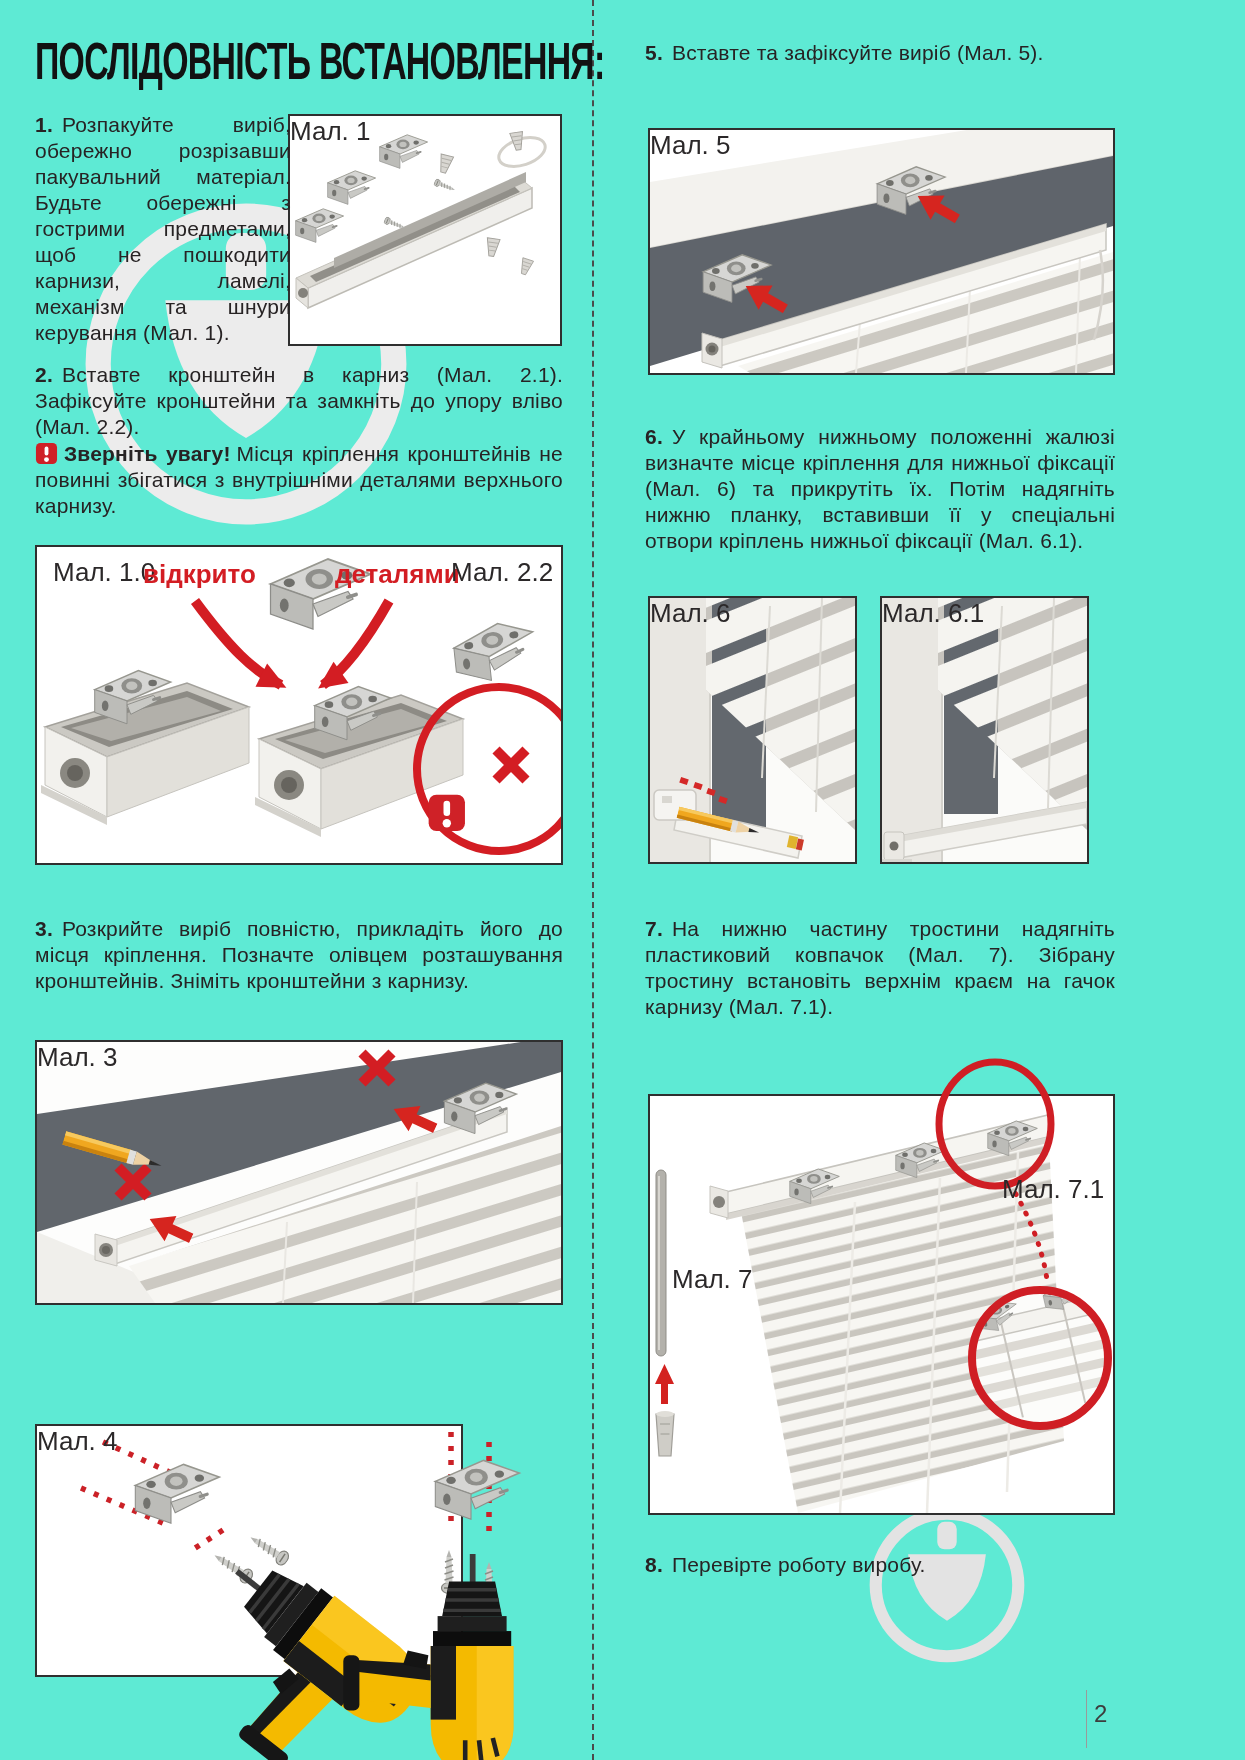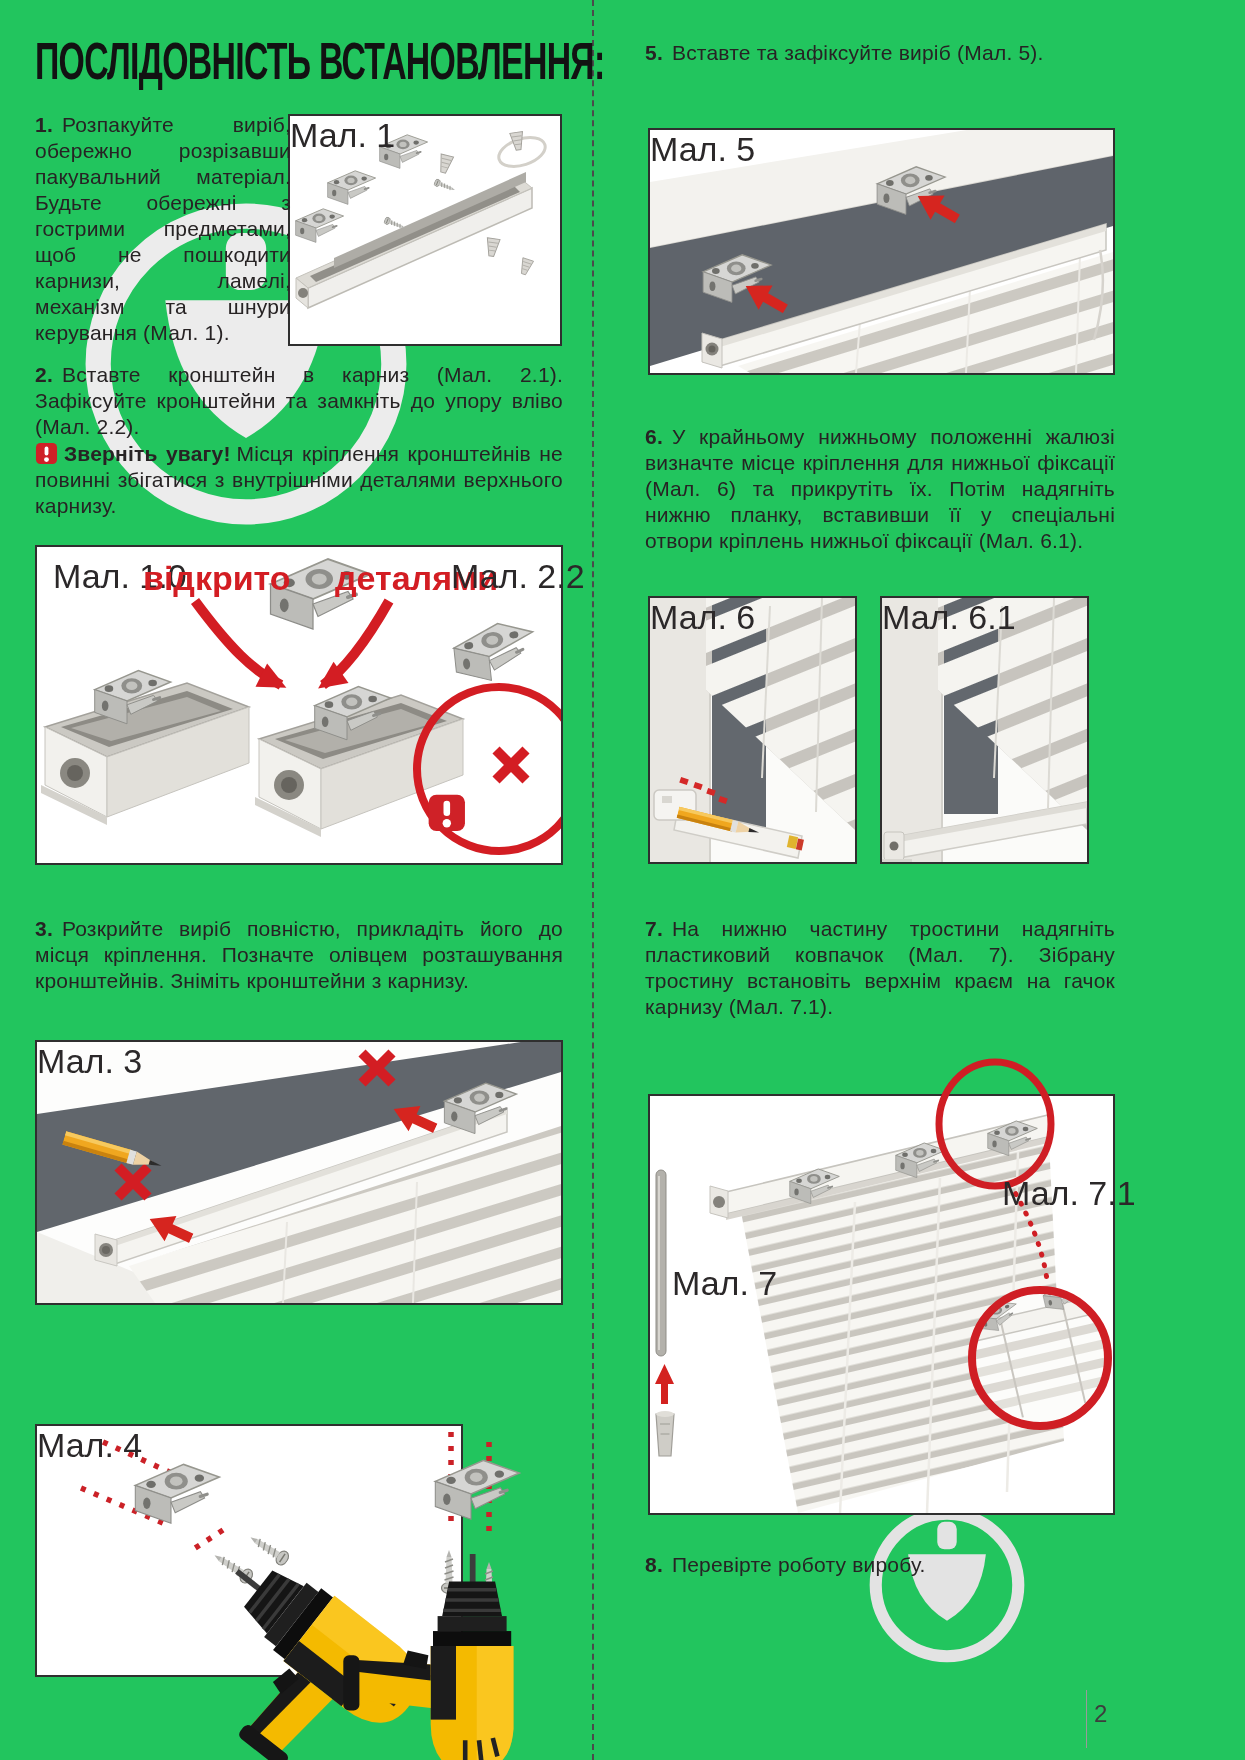--- a/index.html
+++ b/index.html
@@ -1,28 +1,28 @@
 <!DOCTYPE html>
 <html><head>
 <meta charset="utf-8">
 <style>
   *{margin:0;padding:0;box-sizing:border-box}
   html,body{background:#ffffff}
   body{width:1245px;height:1760px;position:relative;font-family:"Liberation Sans",sans-serif;color:#272324;overflow:hidden}
-  .page{position:absolute;left:0;top:0;width:1245px;height:1760px;background:#22c55e}
+  .page{position:absolute;left:0;top:0;width:1245px;height:1760px;background:#5eead4}
   .divider{position:absolute;left:592px;top:0;height:1760px;width:0;border-left:2.5px dashed #4b4b4b;z-index:2}
   .title{position:absolute;left:35px;top:30px;font-size:47px;font-weight:bold;letter-spacing:-1px;white-space:nowrap;color:#121212;transform:scale(0.72,1.12);transform-origin:0 0;z-index:2}
   p.step{position:absolute;z-index:2;font-size:21px;line-height:26px;text-align:justify;color:#272324;letter-spacing:0.2px}
   p.step b{margin-right:9px}
   p.step .wlabel{margin-right:6px}
   .wicon{vertical-align:-4px;margin-right:6px}
   .fig{position:absolute;background:#fff;border:2px solid #2f2f2f;z-index:1}
   .fig svg.art{display:block;position:absolute;left:0;top:0}
   .fig svg.art.ovf{overflow:visible}
-  .lbl{position:absolute;font-size:34px;color:#2b2829;z-index:3;white-space:nowrap}
+  .lbl{position:absolute;font-size:26px;color:#2b2829;z-index:3;white-space:nowrap}
   .lbl.red{color:#d31d23;font-weight:bold}
   .wm{position:absolute;z-index:0}
   .pageno{position:absolute;left:1094px;top:1700px;font-size:24px;color:#3d3d3d;z-index:2}
   .pagenoline{position:absolute;left:1086px;top:1690px;width:0;height:58px;border-left:1.5px solid #9a9a9a;z-index:2}
 </style>
 </head>
 <body>
 
 <svg style="position:absolute;width:0;height:0" aria-hidden="true">
   <defs>

